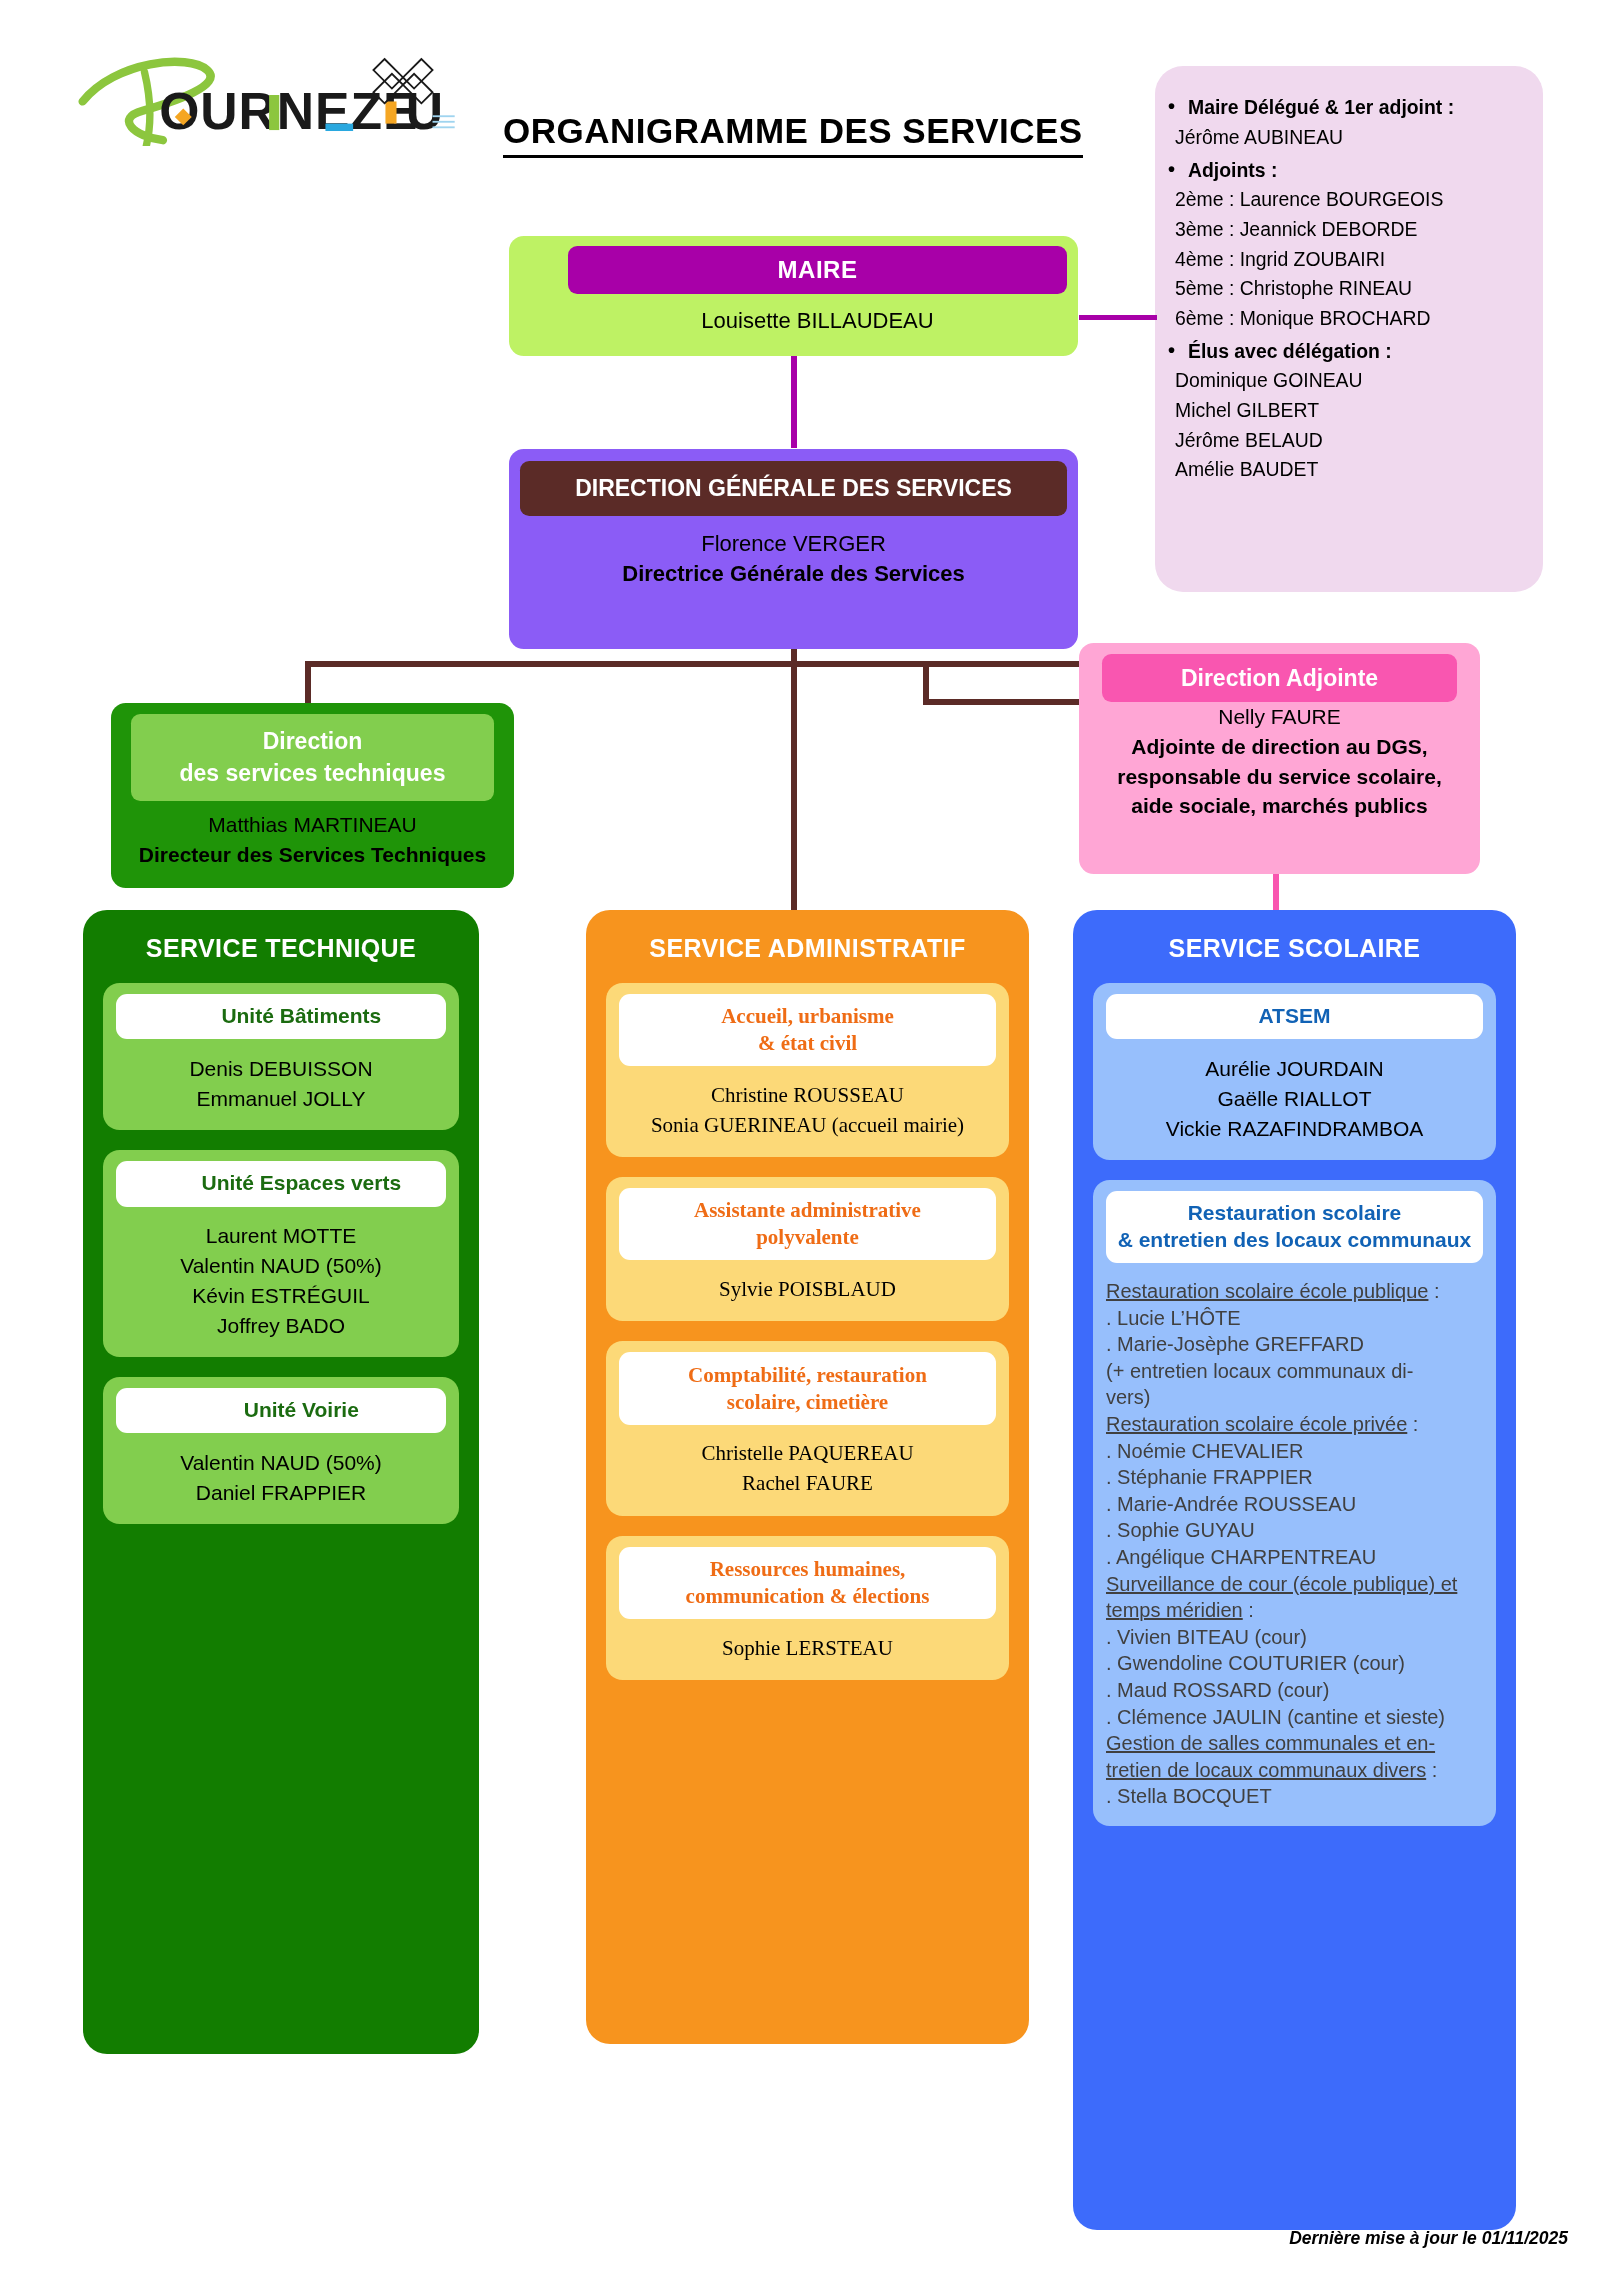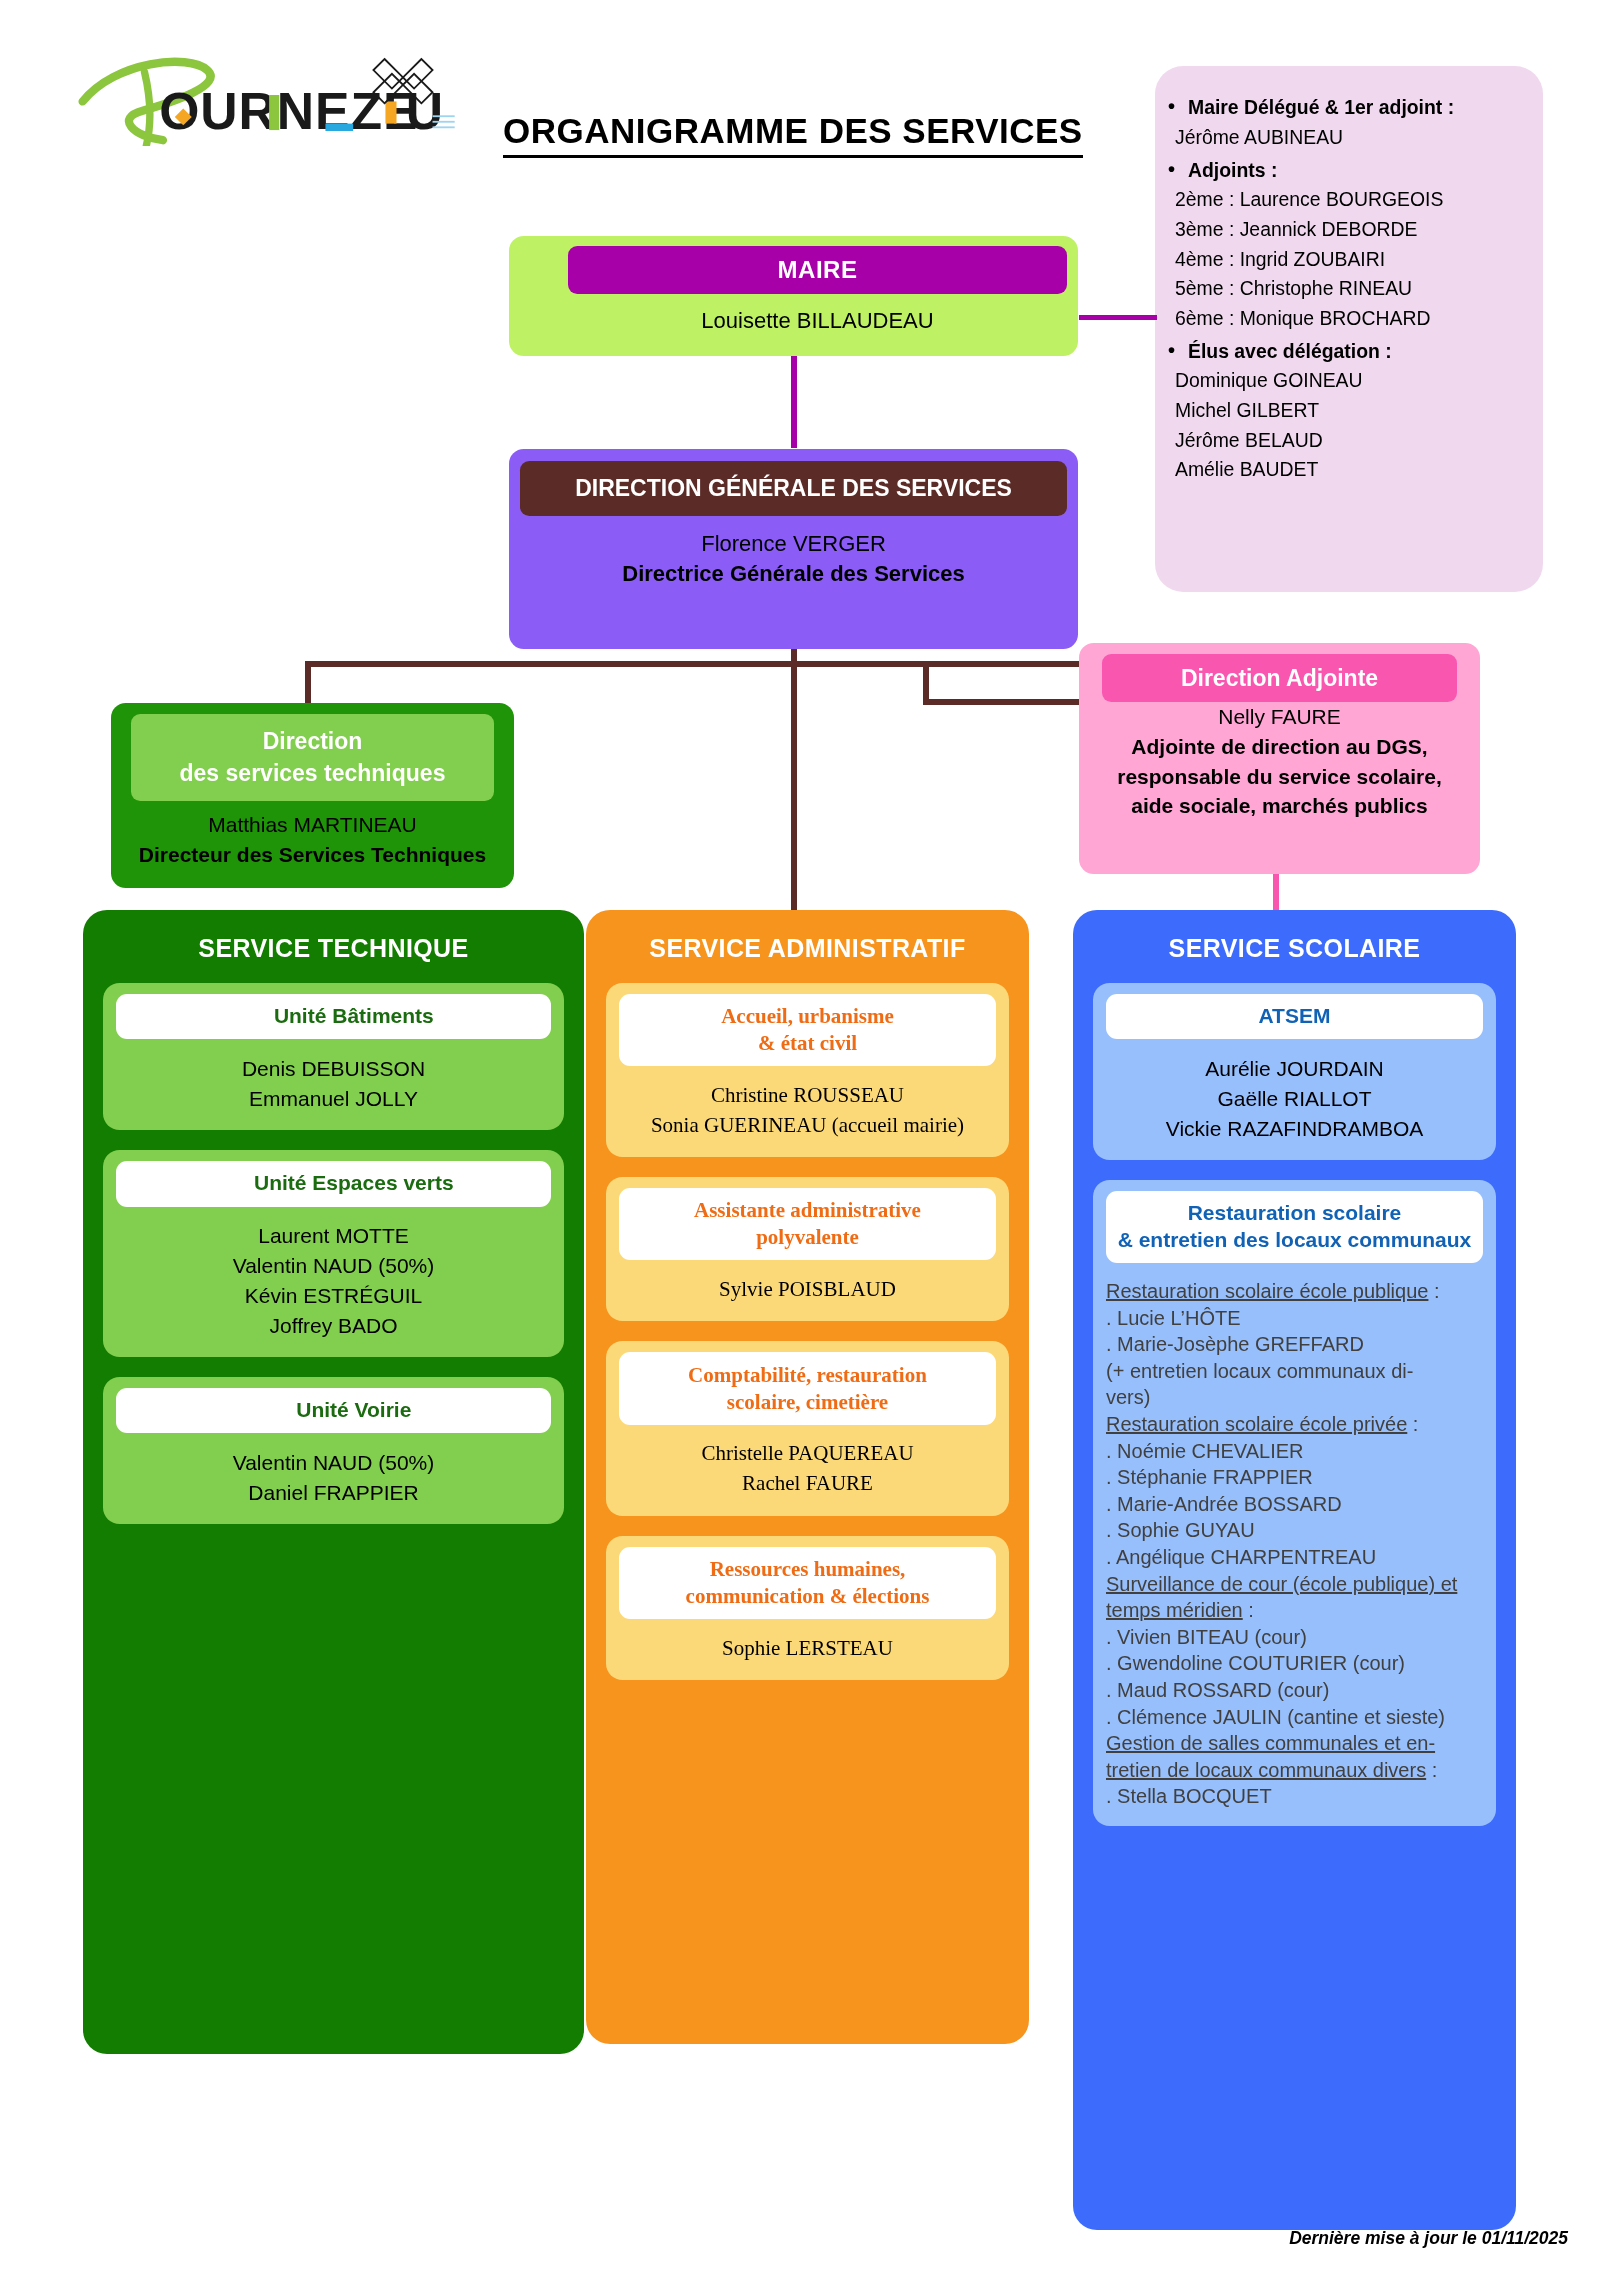--- a/index.html
+++ b/index.html
@@ -117,21 +117,21 @@
   }
   .unit { margin: 20px 20px 0 20px; border-radius: 16.6px; padding: 11px 13px 16.6px 13px; }
   .unit-chip {
     background: #ffffff; border-radius: 11px;
     text-align: center; font-weight: bold;
     padding: 9.2px 7.4px; line-height: 1.28; font-size: 21px;
   }
   .unit-names { text-align: center; margin-top: 14.8px; font-size: 21px; color: #000; line-height: 1.42; }
 
   
-  #col-tech { left: 83px; top: 910px; width: 501px; height: 1144px; background: #127d00; }
+  #col-tech { left: 83px; top: 910px; width: 396px; height: 1144px; background: #127d00; }
   #col-tech .unit { background: #82ce4e; }
   #col-tech .unit-chip { color: #1b6b10; padding-left: 48px; }
 
   
   #col-admin { left: 586px; top: 910px; width: 443px; height: 1134px; background: #f7941e; }
   #col-admin .unit { background: #fcd978; font-family: Liberation Serif, serif; }
   #col-admin .unit-chip { color: #ef6c15; }
 
   
   #col-scol { left: 1073px; top: 910px; width: 443px; height: 1320px; background: #3d6bfb; }
@@ -361,21 +361,21 @@
       <div>. Lucie L’HÔTE</div>
       <div>. Marie-Josèphe GREFFARD</div>
       <div>(+ entretien locaux communaux di-</div>
       <div>vers)</div>
     </div>
 
     <div class="scol-text" style="margin-top:0">
       <div><span class="u">Restauration scolaire école privée</span><span> :</span></div>
       <div>. Noémie CHEVALIER</div>
       <div>. Stéphanie FRAPPIER</div>
-      <div>. Marie-Andrée BOSSARD</div>
+      <div>. Marie-Andrée ROUSSEAU</div>
       <div>. Sophie GUYAU</div>
       <div>. Angélique CHARPENTREAU</div>
     </div>
 
     <div class="scol-text" style="margin-top:0">
       <div><span class="u">Surveillance de cour (école publique) et temps méridien</span><span> :</span></div>
       <div>. Vivien BITEAU (cour)</div>
       <div>. Gwendoline COUTURIER (cour)</div>
       <div>. Maud ROSSARD (cour)</div>
       <div>. Clémence JAULIN (cantine et sieste)</div>

